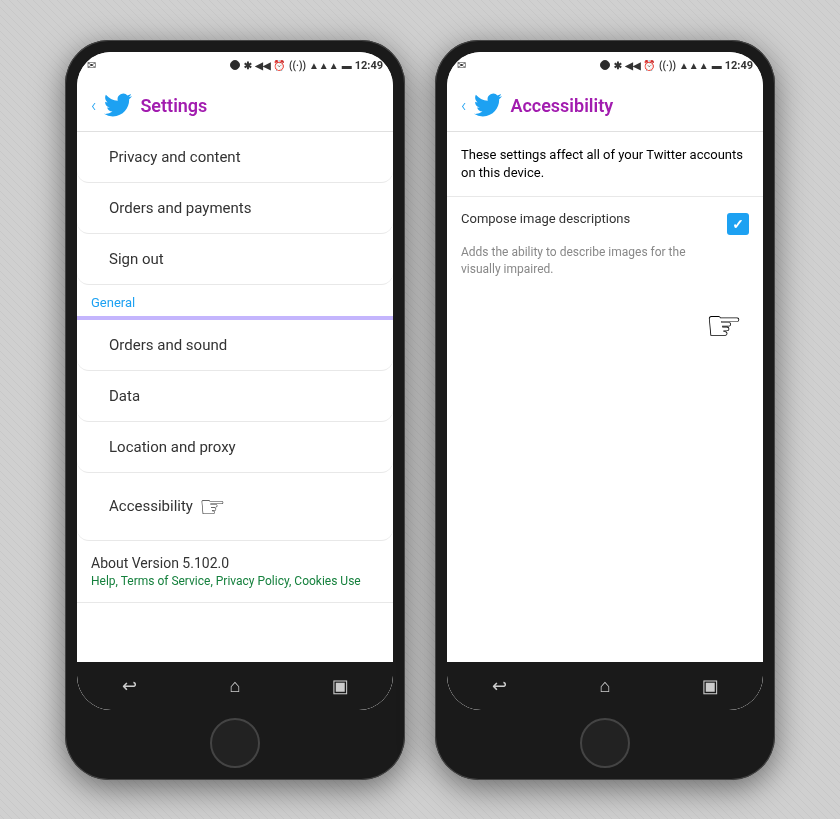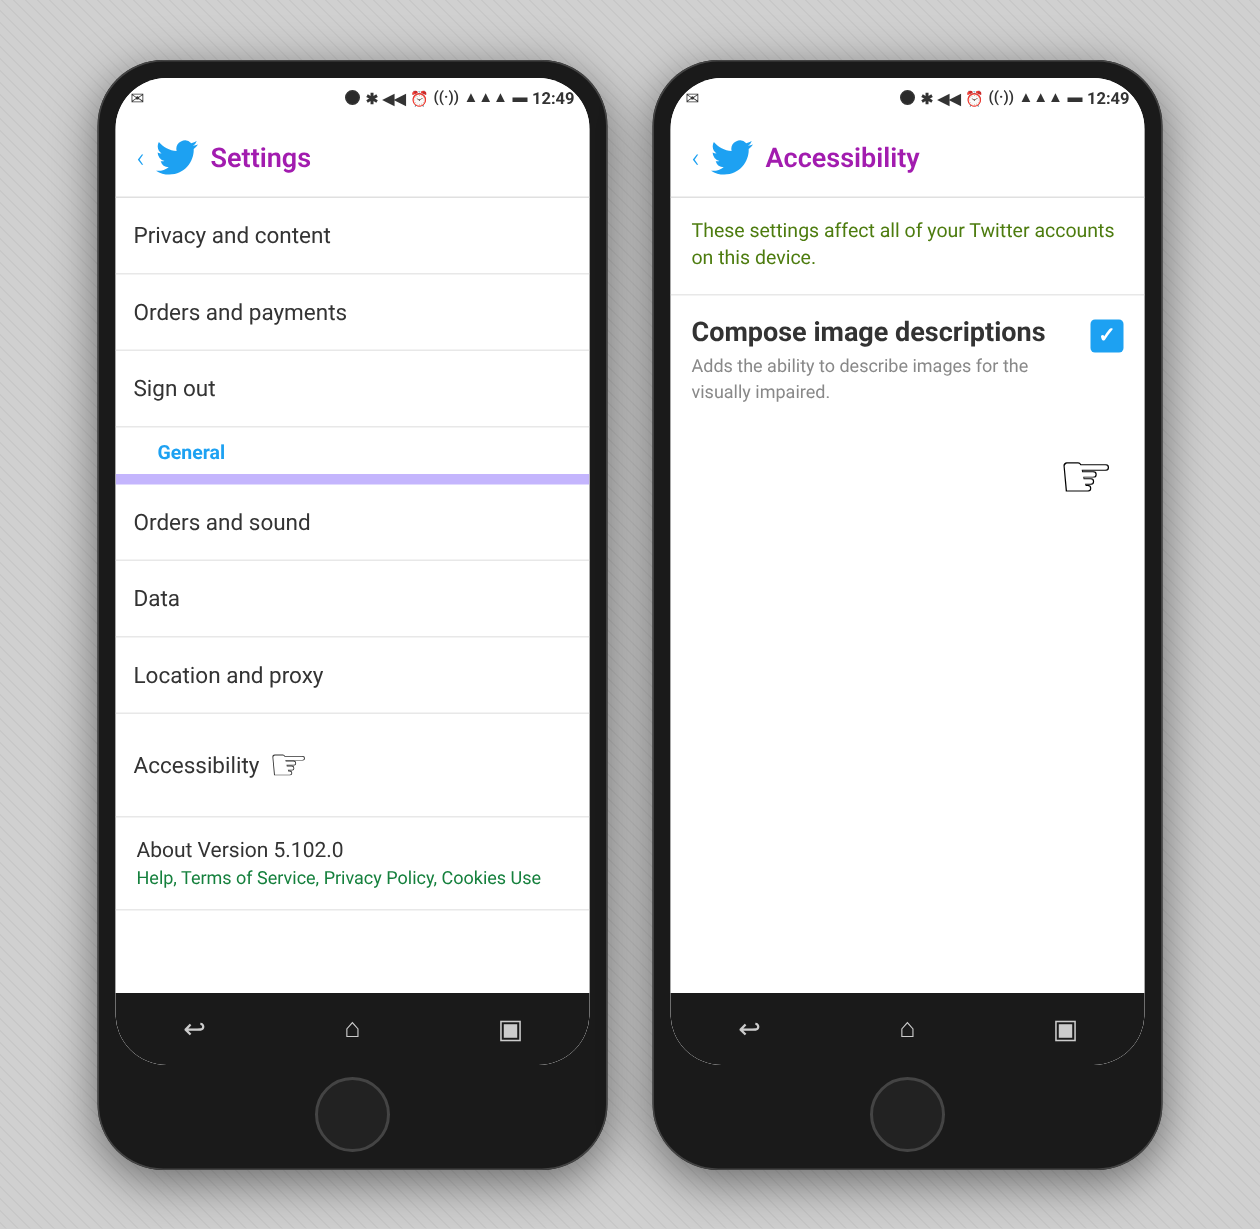--- a/index.html
+++ b/index.html
@@ -123,33 +123,34 @@
     }
 
     
     .settings-content {
       flex: 1;
       overflow: hidden;
       background: #fff;
     }
 
     .settings-item {
-      padding: 16px 12px;
+      padding: 16px 32px;
       border-bottom: 1px solid #e8e8e8;
       font-size: 15px;
       color: #333;
       cursor: pointer;
+      border-radius: 12px;
     }
 
     .settings-section-header {
-      padding: 10px 28px 6px;
+      padding: 10px 14px 6px;
       font-size: 13px;
-      font-weight: 700;
+      font-weight: 400;
       color: #1da1f2;
-      border-bottom: 7px solid #c4b5fd;
+      border-bottom: 4px solid #c4b5fd;
     }
 
     .settings-item-faded {
       padding: 14px 14px;
       border-bottom: 1px solid #e8e8e8;
       font-size: 14px;
       color: #aaa;
     }
 
     .settings-about {
@@ -205,42 +206,42 @@
       font-size: 30px;
       display: inline-block;
       margin-left: 6px;
       vertical-align: middle;
     }
 
     
     .accessibility-desc {
       padding: 14px;
       font-size: 13px;
-      color: #4d7c0f;
+      color: #000000;
       border-bottom: 1px solid #e8e8e8;
       line-height: 1.4;
     }
 
     .accessibility-option {
       padding: 14px;
       display: flex;
       align-items: flex-start;
       justify-content: space-between;
       gap: 10px;
     }
 
     .accessibility-option-text {
       flex: 1;
     }
 
     .accessibility-option-title {
-      font-size: 18px;
-      color: #333;
-      font-weight: 700;
-      margin-bottom: 4px;
+      font-size: 13px;
+      color: #333;
+      font-weight: 400;
+      margin-bottom: 18px;
     }
 
     .accessibility-option-subtitle {
       font-size: 12px;
       color: #888;
       line-height: 1.4;
     }
 
     .checkbox-checked {
       width: 22px;

